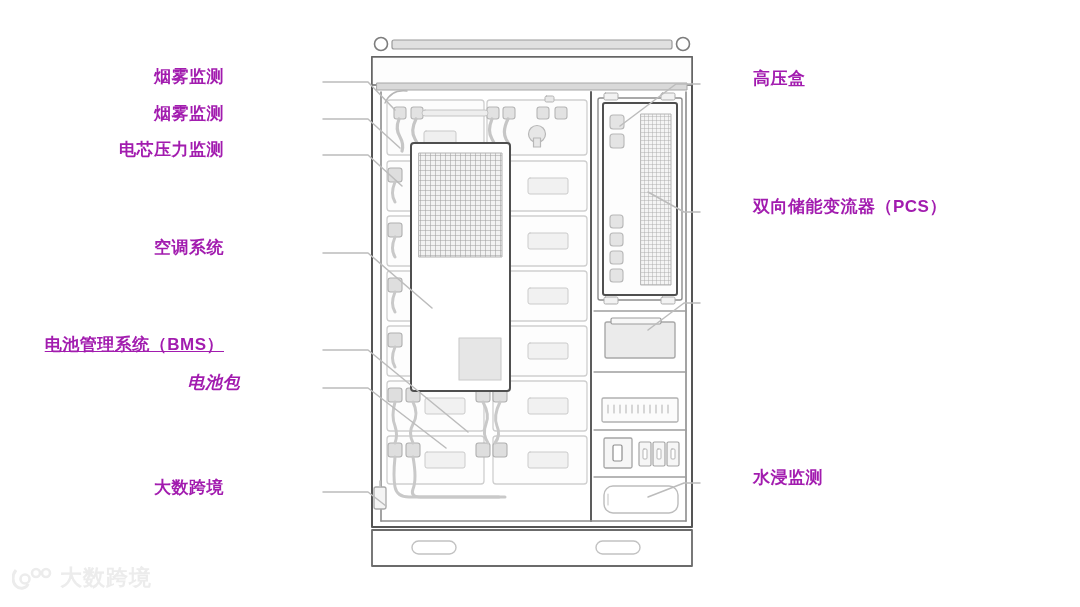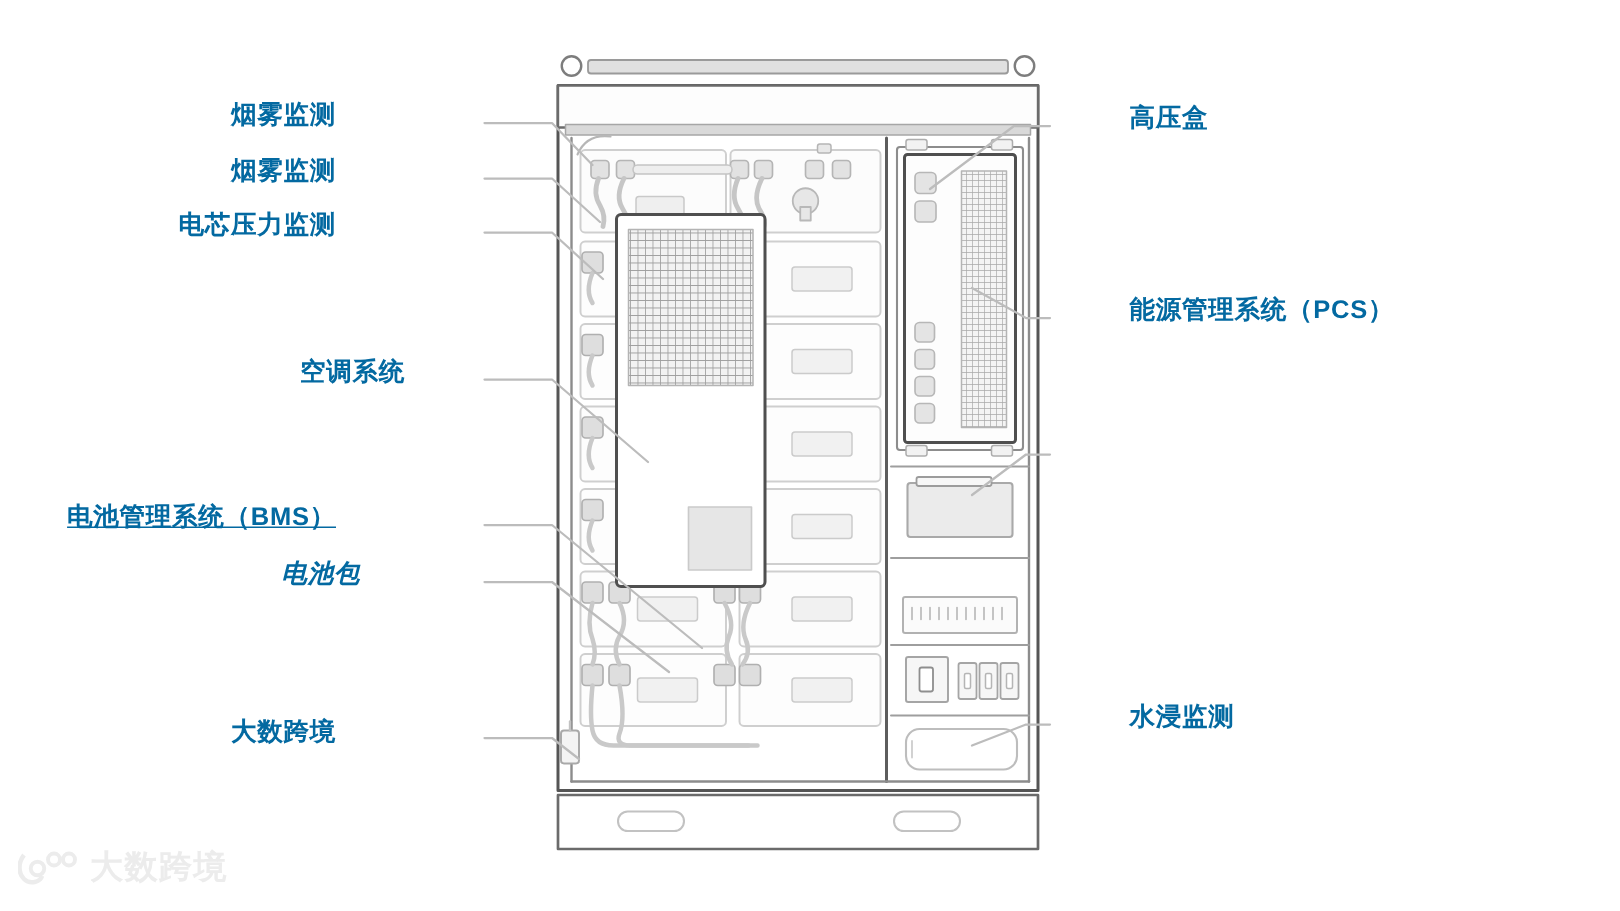--- a/index.html
+++ b/index.html
@@ -9,21 +9,21 @@
     font-family:"Liberation Sans","DejaVu Sans",sans-serif;
     color:#1c1c1c;
   }
   #stage{position:absolute;left:0;top:0;width:1080px;height:607px;}
   svg.layer{position:absolute;left:0;top:0;width:1080px;height:607px;}
 
   .callout{
     position:absolute;
     font-size:17px;
     letter-spacing:0.5px;
-    color:#0369a1;
+    color:#a21caf;
     white-space:nowrap;
     font-weight:600;
     line-height:1;
   }
   .callout.right{text-align:left;}
   .callout.left{text-align:right;}
 
   #watermark{
     position:absolute;left:12px;top:566px;
     display:flex;align-items:center;gap:6px;
@@ -256,38 +256,38 @@
 
   <div class="callout left" style="left:224px;top:68px;transform:translateX(-100%);">
     <span>烟雾监测</span>
   </div>
   <div class="callout left" style="left:224px;top:105px;transform:translateX(-100%);">
     <span>烟雾监测</span>
   </div>
   <div class="callout left" style="left:224px;top:141px;transform:translateX(-100%);">
     <span>电芯压力监测</span>
   </div>
-  <div class="callout left" style="left:224px;top:239px;transform:translateX(-100%);margin-left:46px;">
+  <div class="callout left" style="left:224px;top:239px;transform:translateX(-100%);">
     <span>空调系统</span>
   </div>
   <div class="callout left" style="left:224px;top:336px;transform:translateX(-100%);text-decoration:underline;">
     <span>电池管理系统（BMS）</span>
   </div>
   <div class="callout left" style="left:240px;top:374px;transform:translateX(-100%);font-style:italic;">
     <span>电池包</span>
   </div>
   <div class="callout left" style="left:224px;top:479px;transform:translateX(-100%);">
     <span>大数跨境</span>
   </div>
 
   <div class="callout right" style="left:753px;top:70px;">
     <span>高压盒</span>
   </div>
   <div class="callout right" style="left:753px;top:198px;">
-    <span>能源管理系统（PCS）</span>
+    <span>双向储能变流器（PCS）</span>
   </div>
   <div class="callout right" style="left:753px;top:469px;">
     <span>水浸监测</span>
   </div>
 
   <div id="watermark">
     <svg class="wm-logo" width="42" height="24" viewBox="0 0 42 24">
       <path d="M4 4 C0 9 0 16 4 20 C8 24 15 22 16 18" fill="none" stroke="#ececec" stroke-width="3"></path>
       <circle cx="13" cy="13" r="4.5" fill="none" stroke="#ececec" stroke-width="2.6"></circle>
       <circle cx="24" cy="7" r="4" fill="none" stroke="#ececec" stroke-width="2.6"></circle>

